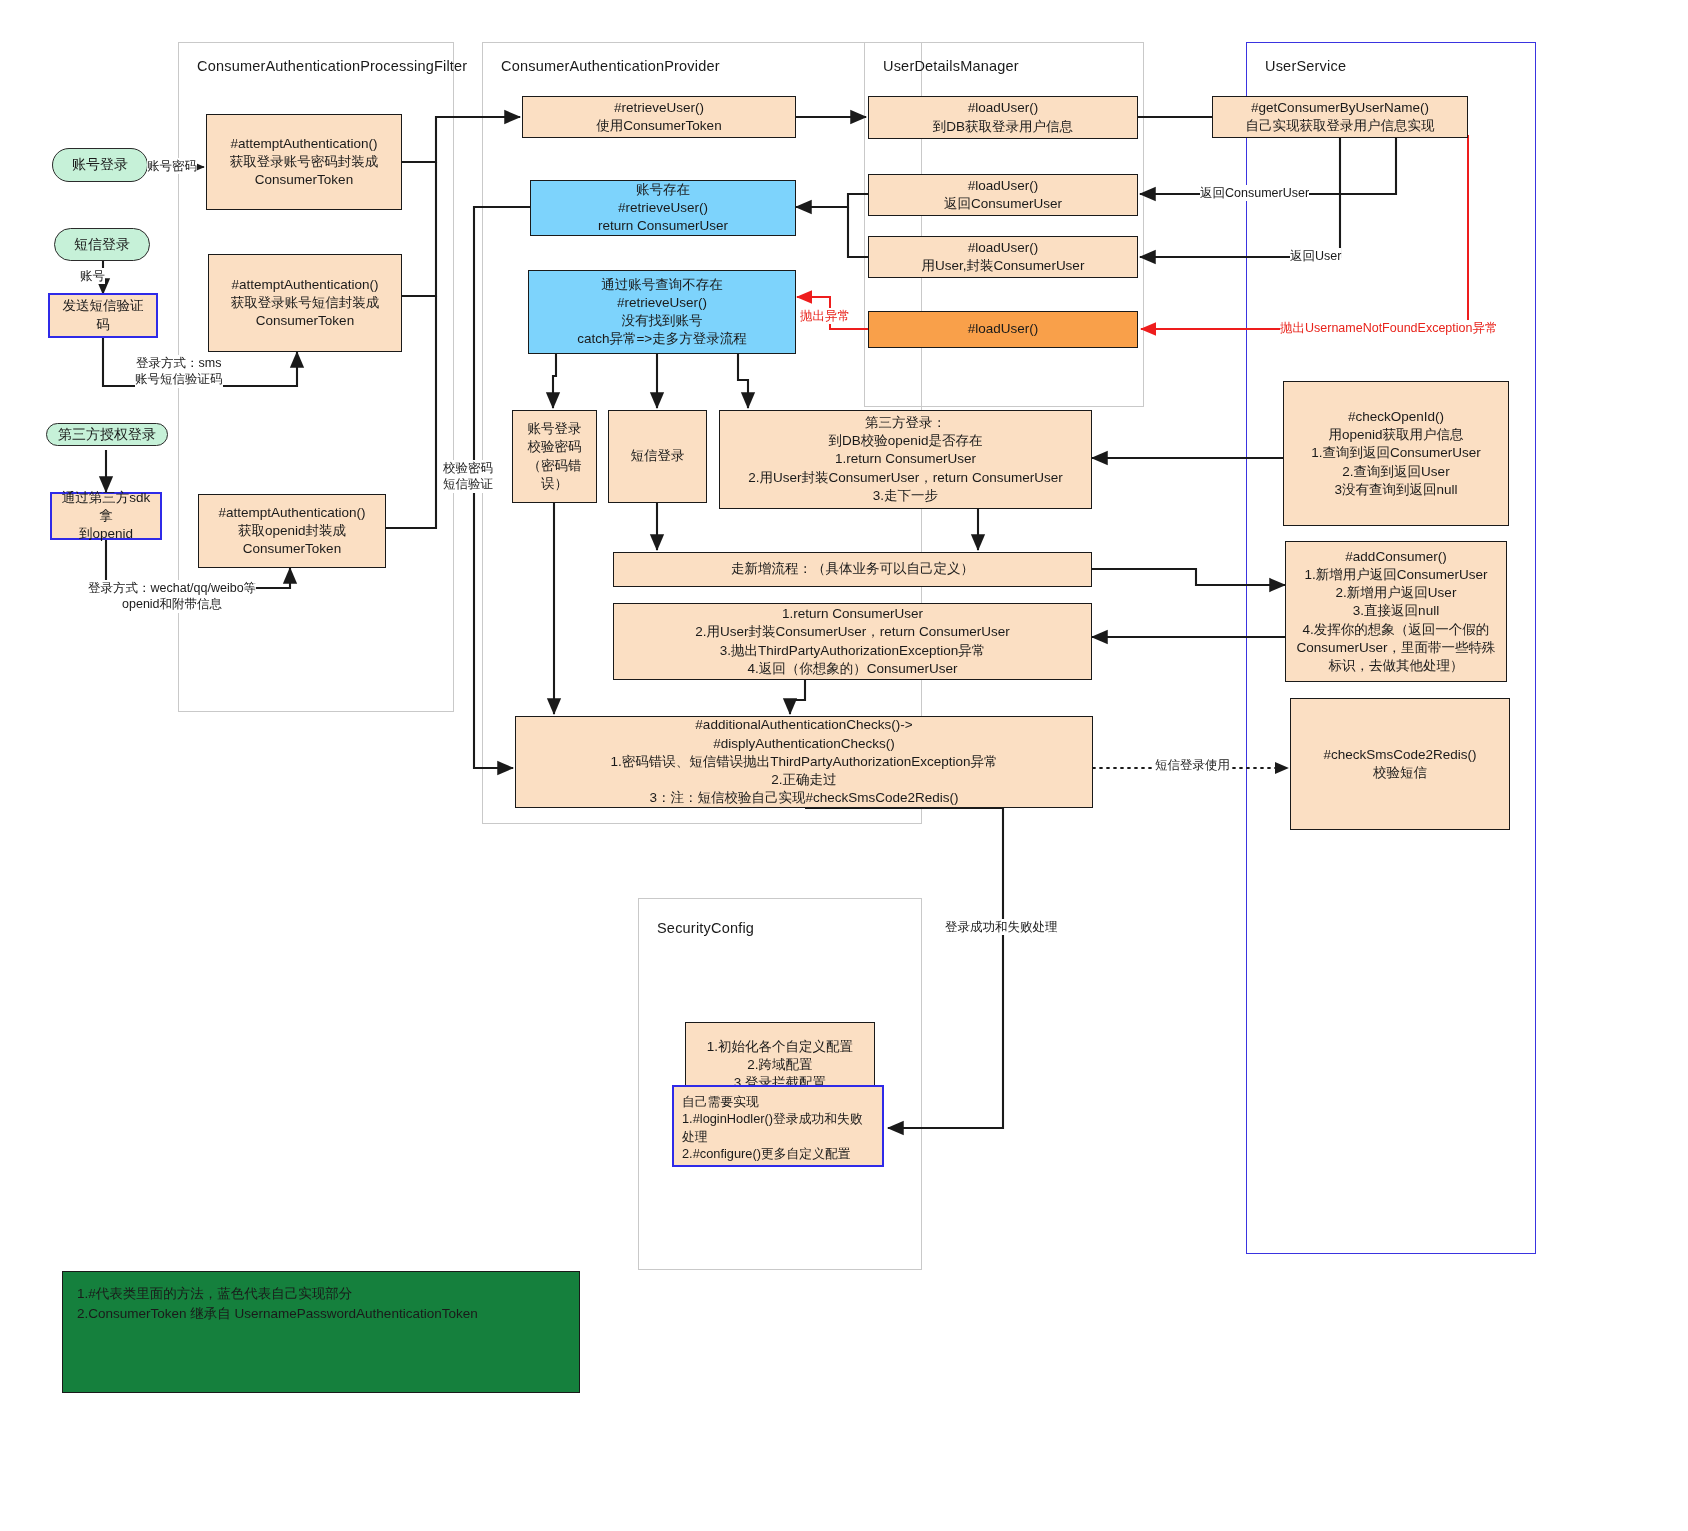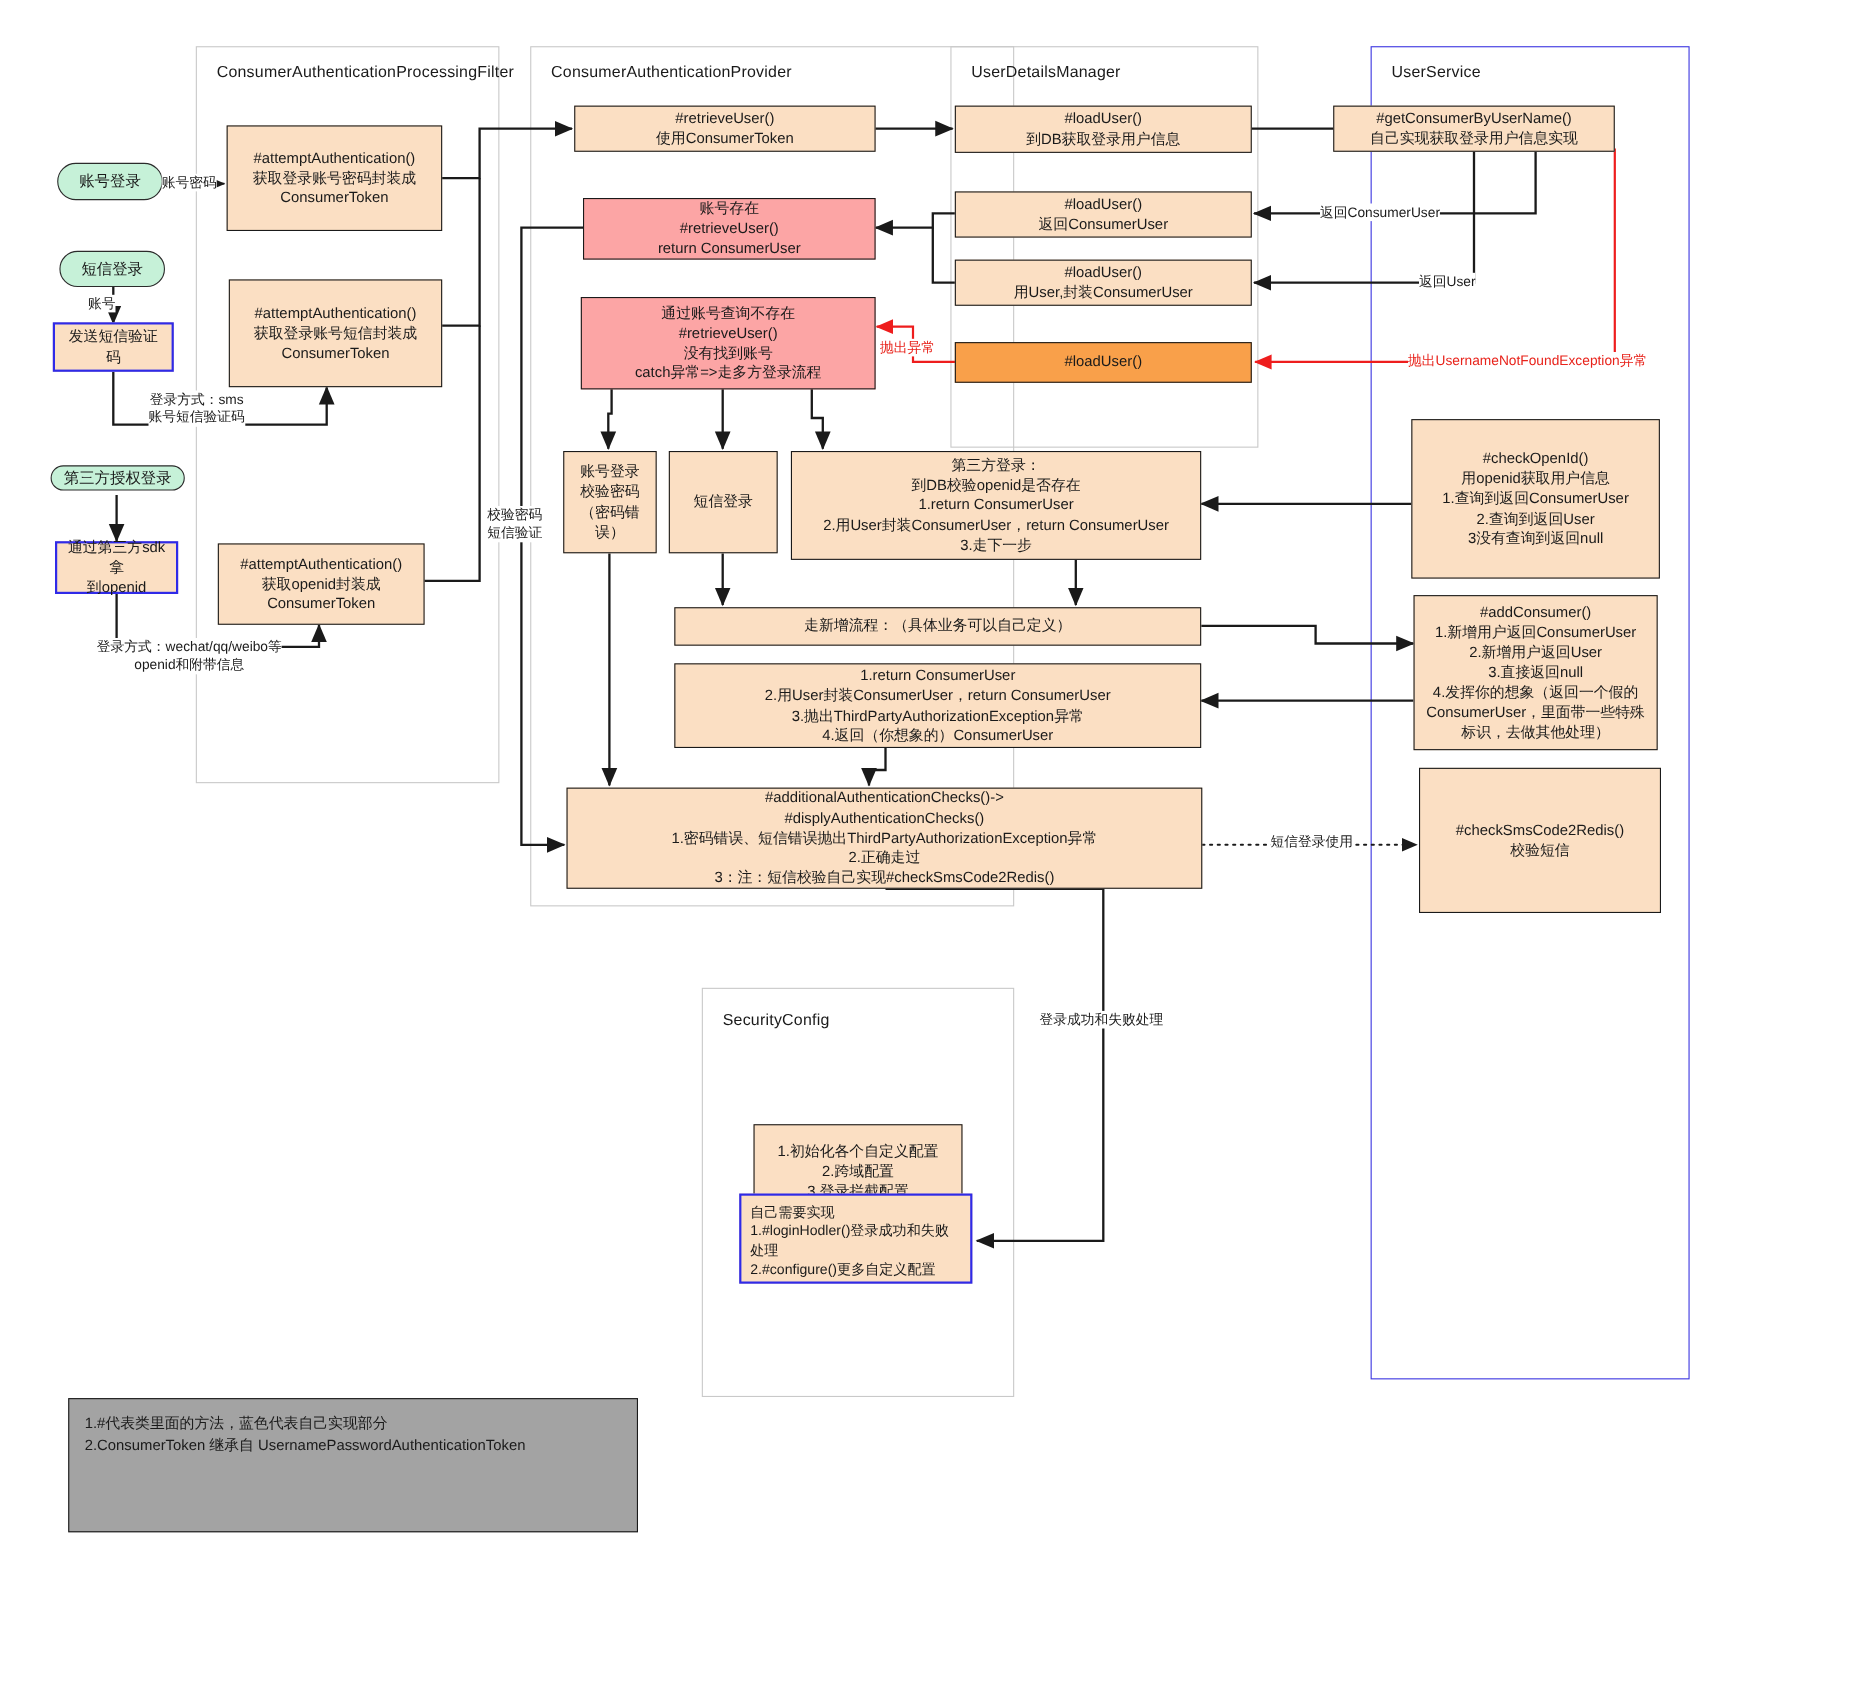--- a/index.html
+++ b/index.html
@@ -4,28 +4,28 @@
 <style>
   html,body{margin:0;padding:0;background:#ffffff;}
   body{font-family:"Liberation Sans","DejaVu Sans",sans-serif;}
   #canvas{position:relative;width:1688px;height:1531px;background:#fff;overflow:hidden;}
   .lane{position:absolute;border:1px solid #c9c9c9;background:transparent;box-sizing:border-box;}
   .lane-title{position:absolute;text-align:left;font-size:14.5px;color:#1a1a1a;letter-spacing:.2px;margin-left:19px;}
   .lane-blue{border:1px solid #3a34e0;}
   .box{position:absolute;box-sizing:border-box;background:#fbdfc3;border:1.6px solid #1a1a1a;
        display:flex;align-items:center;justify-content:center;text-align:center;
        font-size:13.5px;color:#1a1a1a;line-height:1.35;padding:3px 6px;}
-  .box.blue-fill{background:#fca5a5;text-align:center;}
+  .box.blue-fill{background:#7dd3fc;text-align:center;}
   .box.orange-fill{background:#f9a04a;}
   .box.blue-border{border:2.2px solid #2f2ae8;}
   .box.left-text{justify-content:flex-start;text-align:left;}
   .pill{position:absolute;box-sizing:border-box;background:#c6f1d8;border:1.6px solid #2b2b2b;
         border-radius:22px;display:flex;align-items:center;justify-content:center;
         font-size:14px;color:#1a1a1a;}
-  .note{position:absolute;box-sizing:border-box;background:#a3a3a3;border:1.5px solid #1a1a1a;
+  .note{position:absolute;box-sizing:border-box;background:#15803d;border:1.5px solid #1a1a1a;
         font-size:13.5px;color:#1a1a1a;line-height:1.5;padding:12px 14px;text-align:left;}
   .edge-label{position:absolute;font-size:12.5px;color:#1a1a1a;background:#fff;
               white-space:nowrap;line-height:1.3;text-align:center;}
   .edge-label.red{color:#e8231b;}
   svg.wires{position:absolute;left:0;top:0;width:1688px;height:1531px;pointer-events:none;}
   .ln{stroke:#1a1a1a;stroke-width:2.1;fill:none;}
   .ln.red{stroke:#ee1d1d;stroke-width:2;}
   .ln.dot{stroke:#1a1a1a;stroke-width:1.8;stroke-dasharray:2 5;stroke-linecap:round;}
   .ln.thin{stroke-width:1.6;}
 </style>

